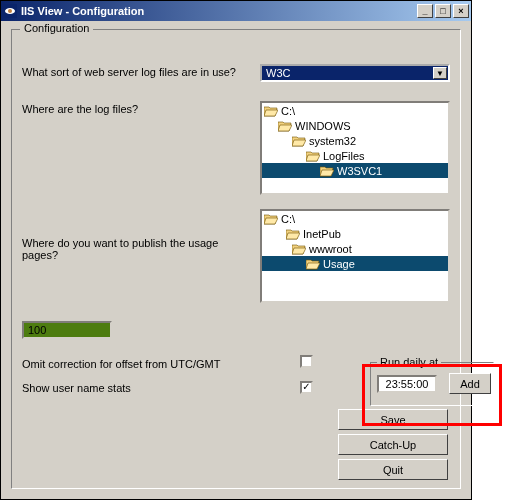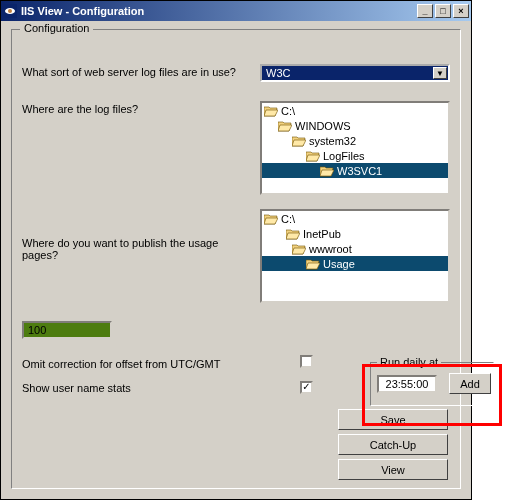--- a/index.html
+++ b/index.html
@@ -370,18 +370,18 @@
           <input class="time-input" value="23:55:00" style="">
           <button class="btn" style="width:40px;">Add</button>
         </div>
       </div>
 
       <div class="highlight-box" style="left:350px; top:334px; width:140px; height:62px;"></div>
 
       <div class="btn-stack">
         <button class="btn">Save</button>
         <button class="btn">Catch-Up</button>
-        <button class="btn">View</button>
+        <button class="btn">Quit</button>
       </div>
 
     </div>
   </div>
 </div>
 
 </body></html>

